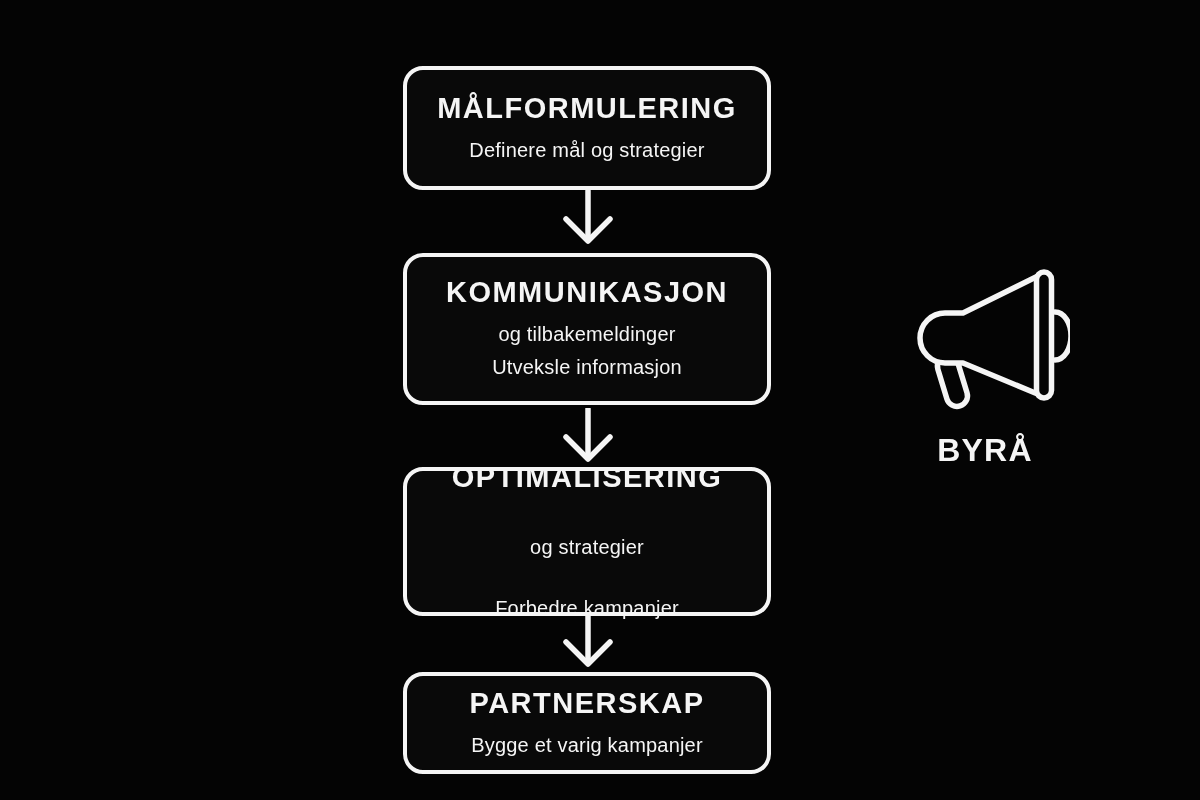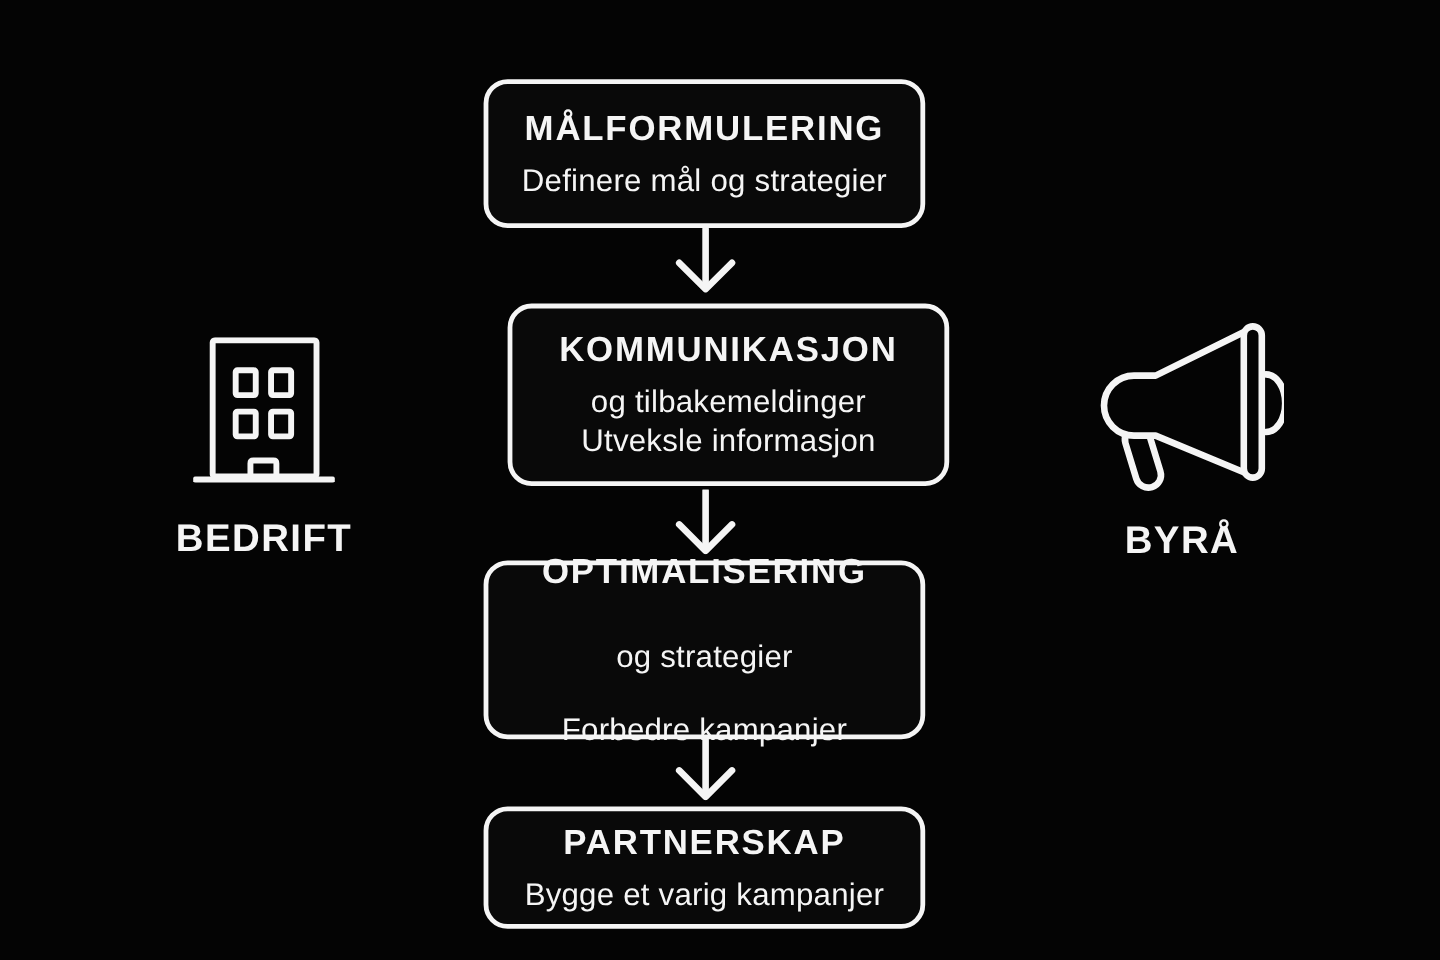--- a/index.html
+++ b/index.html
@@ -20,33 +20,33 @@
     border: 4px solid #f5f5f5;
     border-radius: 20px;
     background: #090909;
     display: flex;
     flex-direction: column;
     align-items: center;
     justify-content: center;
     text-align: center;
   }
   .step-1 { top: 66px;  height: 124px; }
-  .step-2 { top: 253px; height: 152px; margin-left: 20px; }
+  .step-2 { top: 253px; height: 152px; }
   .step-3 { top: 467px; height: 149px; gap: 28px; }
   .step-4 { top: 672px; height: 102px; }
   .step-title {
     font-size: 29px;
     font-weight: 700;
     letter-spacing: 1.5px;
     line-height: 36px;
     margin-bottom: 8px;
     white-space: nowrap;
   }
   .step-sub {
-    font-size: 26px;
+    font-size: 20px;
     line-height: 33px;
     letter-spacing: 0.2px;
     white-space: nowrap;
   }
   .arrow {
     position: absolute;
     left: 561px;
     width: 54px;
     height: 54px;
   }
@@ -119,36 +119,20 @@
         <polyline points="5,29 27,51 49,29"></polyline>
       </g>
     </svg>
   </div>
 
   <div class="step step-4">
     <div class="step-title">PARTNERSKAP</div>
     <div class="step-sub">Bygge et varig kampanjer</div>
   </div>
 
-  <div class="actor actor-left">
-    <span>
-      <svg viewBox="0 0 120 126" width="118" height="124">
-        <g fill="none" stroke="#f5f5f5" stroke-width="5" stroke-linejoin="round">
-          <line x1="2" y1="120.5" x2="118" y2="120.5" stroke-linecap="round"></line>
-          <rect x="16.5" y="2.5" width="88" height="115.5" rx="2" fill="#040404"></rect>
-          <rect x="36" y="28" width="17" height="21" rx="1.5"></rect>
-          <rect x="66" y="28" width="17" height="21" rx="1.5"></rect>
-          <rect x="36" y="63" width="17" height="21" rx="1.5"></rect>
-          <rect x="66" y="63" width="17" height="21" rx="1.5"></rect>
-          <path d="M 48.5,118 V 107 Q 48.5,104.5 51,104.5 H 68 Q 70.5,104.5 70.5,107 V 118"></path>
-        </g>
-      </svg>
-    </span>
-    <div class="actor-label">BEDRIFT</div>
-  </div>
 
   <div class="actor actor-right">
     <span>
       <svg viewBox="0 0 170 145" width="170" height="145">
         <g stroke="#f5f5f5" stroke-width="5.5" stroke-linecap="round" stroke-linejoin="round">
           <rect x="-10.5" y="-4" width="21" height="52" rx="10.5" fill="#040404" transform="translate(46,92) rotate(-17)"></rect>
           <path d="M 140,7 L 63,45 H 45 A 25 25 0 0 0 45,95 H 63 L 140,127 Z" fill="#040404"></path>
           <rect x="136.5" y="4" width="15" height="126" rx="7.5" fill="#040404"></rect>
           <path d="M 155,44 A 16 24 0 0 1 155,92" fill="none"></path>
         </g>

